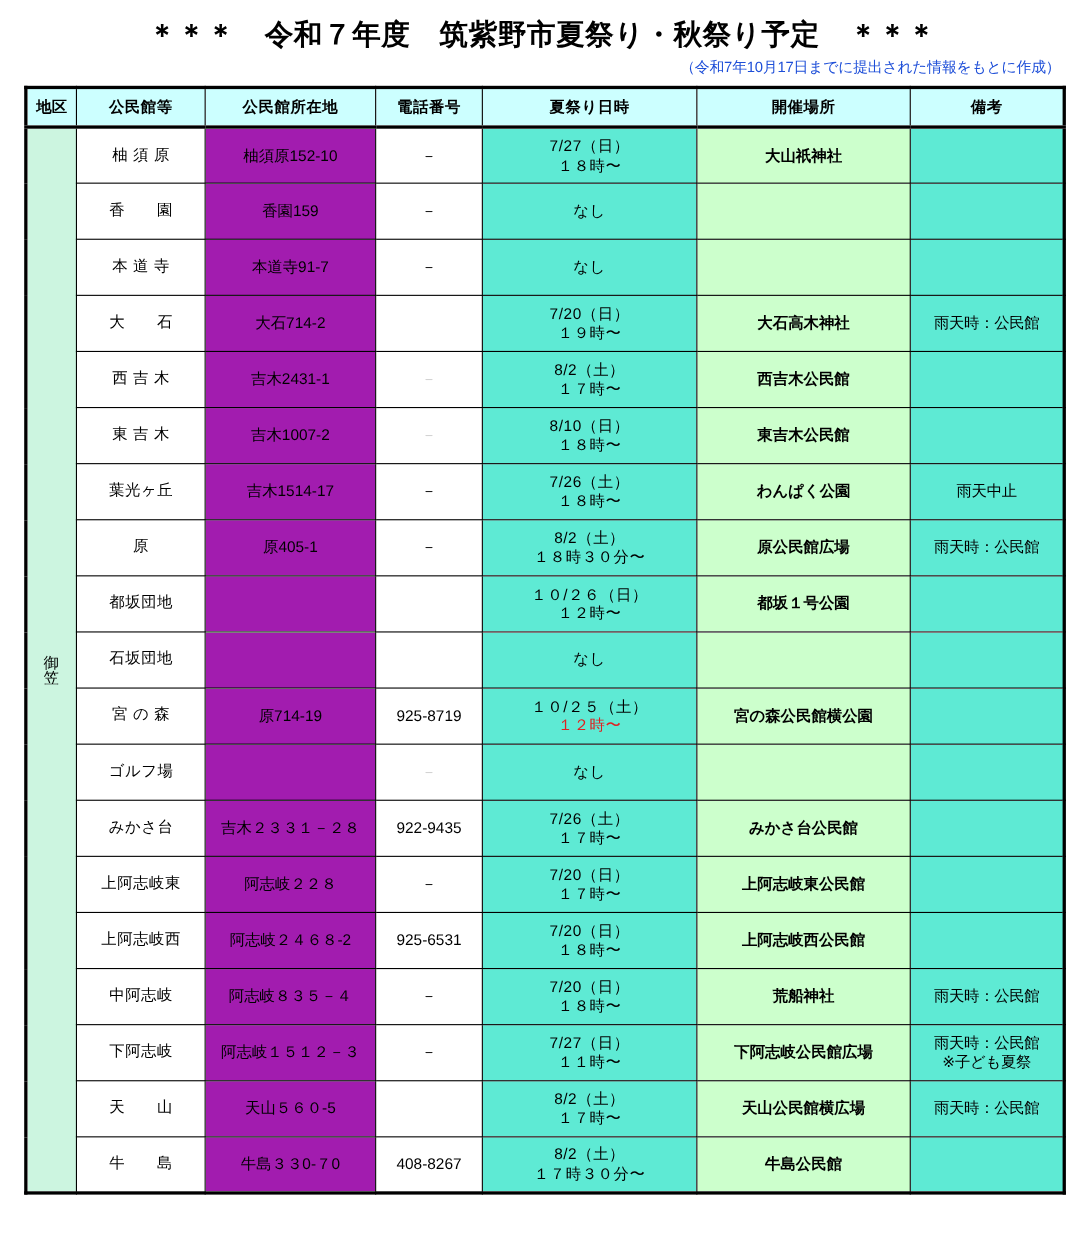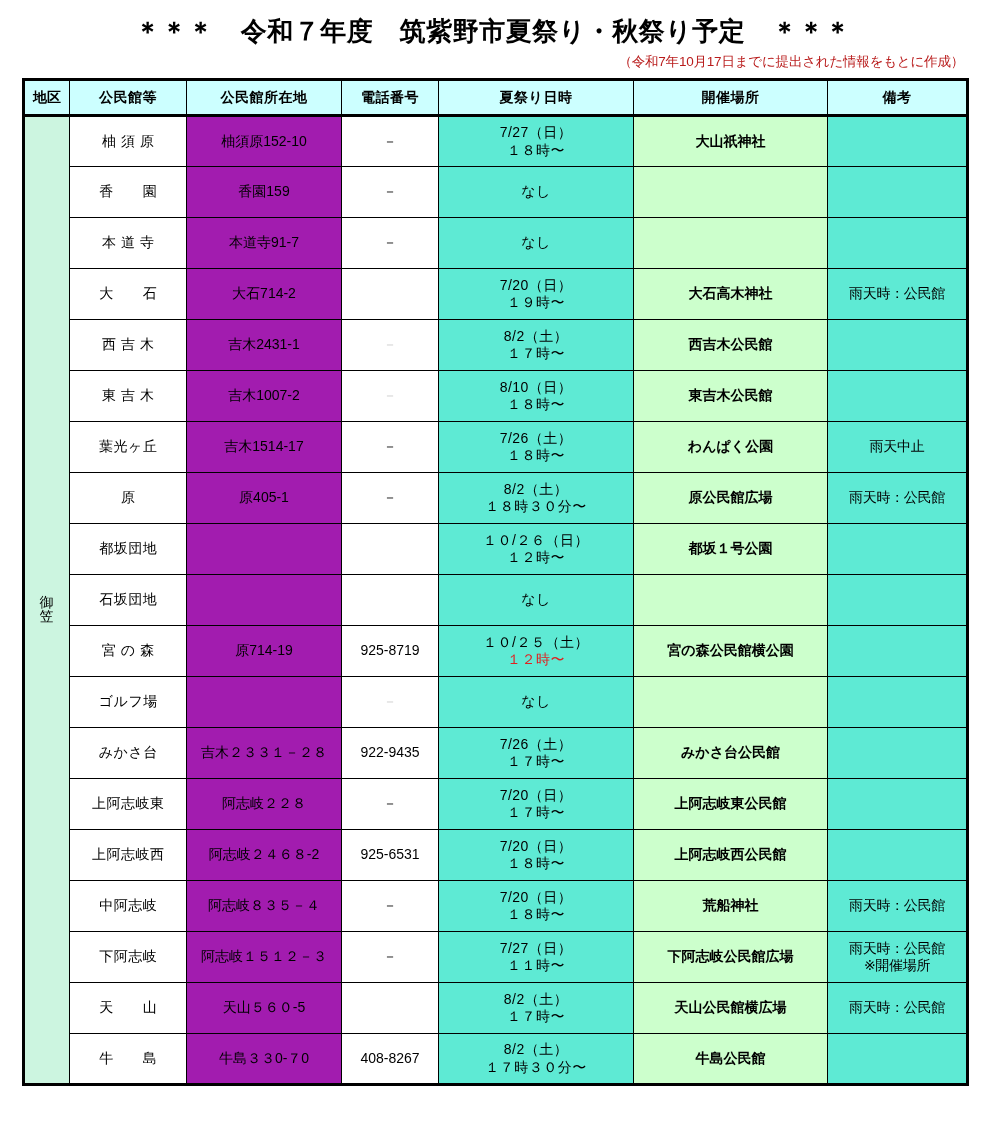--- a/index.html
+++ b/index.html
@@ -29,21 +29,21 @@
     letter-spacing: 0.5px;
     line-height: 1.1;
     white-space: pre;
   }
   #subtitle-row {
     text-align: right;
     padding-right: 22px;
     padding-top: 6px;
   }
   #subtitle-note {
-    color: #b91c1c;
+    color: #1d4ed8;
     font-size: 13.5px;
     font-weight: normal;
     letter-spacing: -0.2px;
     white-space: pre;
   }
 
   
   #schedule-table-wrap {
     position: absolute;
     left: 22px;
@@ -399,21 +399,21 @@
           <td class="hall-cell tight">下阿志岐</td>
           <td class="address-cell">阿志岐１５１２－３</td>
           <td class="phone-cell"><span>－</span></td>
           <td class="datetime-cell">
             <span class="dline">7/27（日）</span>
             <span class="dline">１１時〜</span>
           </td>
           <td class="venue-cell">下阿志岐公民館広場</td>
           <td class="note-cell">
             <span class="dline">雨天時：公民館</span>
-            <span class="dline">※開催場所</span>
+            <span class="dline">※子ども夏祭</span>
           </td>
         </tr>
         <tr>
           <td class="hall-cell tight">天　　山</td>
           <td class="address-cell">天山５６０-5</td>
           <td class="phone-cell"><span></span></td>
           <td class="datetime-cell">
             <span class="dline">8/2（土）</span>
             <span class="dline">１７時〜</span>
           </td>

